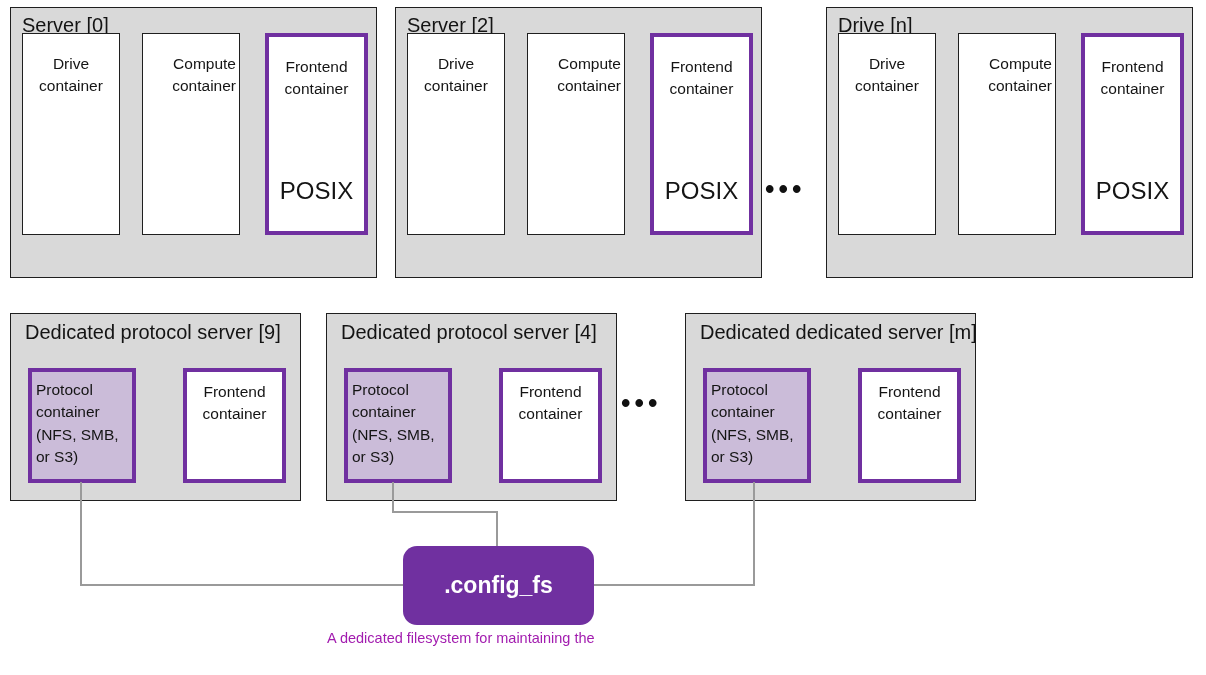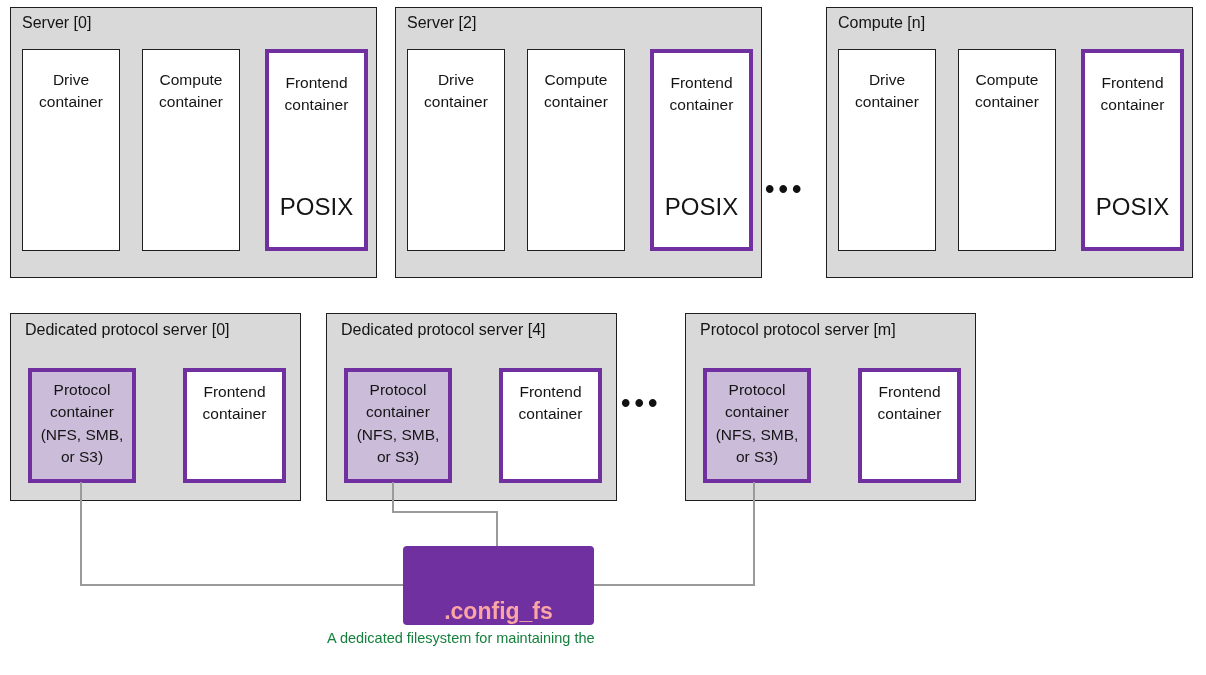--- a/index.html
+++ b/index.html
@@ -6,60 +6,60 @@
   .canvas{
     position:relative;width:1206px;height:675px;background:#ffffff;
     font-family:"Liberation Sans",sans-serif;color:#141414;overflow:hidden;
   }
   .gray-box{
     position:absolute;background:#d9d9d9;border:1.5px solid #1f1f1f;box-sizing:border-box;
   }
   .server{width:367px;height:271px;top:7px;}
   .pserver{width:291px;height:188px;top:313px;}
   .box-title{
-    position:absolute;left:11px;top:6px;font-size:16px;white-space:nowrap;
+    position:absolute;left:11px;top:6px;font-size:20px;white-space:nowrap;
   }
   .pserver .box-title{left:14px;top:7px;}
   .whitebox{
     position:absolute;background:#ffffff;border:1.3px solid #1f1f1f;box-sizing:border-box;
-    top:41px;width:98px;height:202px;font-size:15.5px;text-align:center;
+    top:25px;width:98px;height:202px;font-size:15.5px;text-align:center;
     display:flex;flex-direction:column;align-items:center;line-height:1.45;
     padding:19px 3px 8px 3px;
   }
   .drive{left:11px;}
-  .compute{left:131px;}
+  .compute{left:131px;text-align:right;}
   .frontend1{
     left:254px;width:103px;border:4px solid #7030a0;
     justify-content:space-between;padding-bottom:22px;
   }
   .posix{font-size:24px;}
   .proto{
     position:absolute;box-sizing:border-box;top:54px;left:17px;width:108px;height:115px;
-    background:#cbbcd9;border:4px solid #7030a0;font-size:15.5px;text-align:center;
+    background:#cbbcd9;border:4px solid #7030a0;font-size:15.5px;text-align:left;
     line-height:1.45;padding:7px 4px 0 4px;
   }
   .pfront{
     position:absolute;box-sizing:border-box;top:54px;left:172px;width:103px;height:115px;
     background:#ffffff;border:4px solid #7030a0;font-size:15.5px;text-align:center;
     line-height:1.45;padding:9px 4px 0 4px;
   }
   .dots{
     position:absolute;font-size:27px;font-weight:bold;letter-spacing:4px;color:#111;
     white-space:nowrap;
   }
   .dots-servers{left:765px;top:174px;}
   .dots-pservers{left:621px;top:388px;}
   .line{position:absolute;background:#9a9a9a;}
   .config{
     position:absolute;left:403px;top:546px;width:191px;height:79px;box-sizing:border-box;
-    background:#7030a0;border-radius:4px;color:#fca5a5;font-size:23px;font-weight:bold;
-    display:flex;align-items:flex-end;justify-content:center;
+    background:#7030a0;border-radius:14px;color:#ffffff;font-size:23px;font-weight:bold;
+    display:flex;align-items:center;justify-content:center;
   }
   .caption{
-    position:absolute;left:327px;top:629px;color:#15803d;font-size:14.5px;line-height:1.3;
+    position:absolute;left:327px;top:629px;color:#a21caf;font-size:14.5px;line-height:1.3;
   }
 </style>
 </head>
 <body>
 
 <div class="canvas">
 
   <div class="gray-box server" style="left:10px">
     <div class="box-title">Server [0]</div>
     <div class="whitebox drive">
@@ -84,35 +84,35 @@
     </div>
     <div class="whitebox frontend1">
       <span>Frontend container</span>
       <span class="posix">POSIX</span>
     </div>
   </div>
 
   <div class="dots dots-servers">•••</div>
 
   <div class="gray-box server" style="left:826px">
-    <div class="box-title">Compute [n]</div>
+    <div class="box-title">Drive [n]</div>
     <div class="whitebox drive">
       <span>Drive container</span>
     </div>
     <div class="whitebox compute">
       <span>Compute container</span>
     </div>
     <div class="whitebox frontend1">
       <span>Frontend container</span>
       <span class="posix">POSIX</span>
     </div>
   </div>
 
   <div class="gray-box pserver" style="left:10px">
-    <div class="box-title">Dedicated protocol server [0]</div>
+    <div class="box-title">Dedicated protocol server [9]</div>
     <div class="proto">
       <span>Protocol container (NFS, SMB, or S3)</span>
     </div>
     <div class="pfront">
       <span>Frontend container</span>
     </div>
   </div>
 
   <div class="gray-box pserver" style="left:326px">
     <div class="box-title">Dedicated protocol server [4]</div>
@@ -120,21 +120,21 @@
       <span>Protocol container (NFS, SMB, or S3)</span>
     </div>
     <div class="pfront">
       <span>Frontend container</span>
     </div>
   </div>
 
   <div class="dots dots-pservers">•••</div>
 
   <div class="gray-box pserver" style="left:685px">
-    <div class="box-title">Protocol protocol server [m]</div>
+    <div class="box-title">Dedicated dedicated server [m]</div>
     <div class="proto">
       <span>Protocol container (NFS, SMB, or S3)</span>
     </div>
     <div class="pfront">
       <span>Frontend container</span>
     </div>
   </div>
 
   <div class="line" style="left:80px;top:482px;width:2px;height:104px;"></div>
   <div class="line" style="left:80px;top:584px;width:323px;height:2px;"></div>

